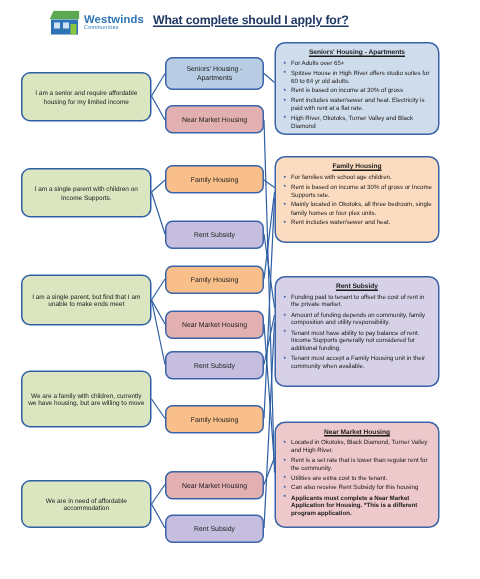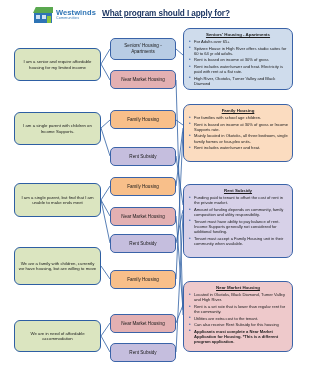--- a/index.html
+++ b/index.html
@@ -71,21 +71,21 @@
         <div class="lm-body"></div>
         <div class="lm-win1"></div>
         <div class="lm-win2"></div>
         <div class="lm-door"></div>
       </div>
       <div class="logo-txt">
         <span class="logo-name">Westwinds</span>
         <span class="logo-sub">Communities</span>
       </div>
     </div>
-    <div class="title">What program should I apply for?</div>
+    <div class="title">What complete should I apply for?</div>
   </div>
 
   <svg class="conn" style="left:0;top:0;width:298px;height:386px;">
 
     <path d="M101,64 L110,49"></path>
       <path d="M101,64 L110,80"></path>
 
     <path d="M101,128 L110,120"></path>
       <path d="M101,128 L110,156"></path>
 

